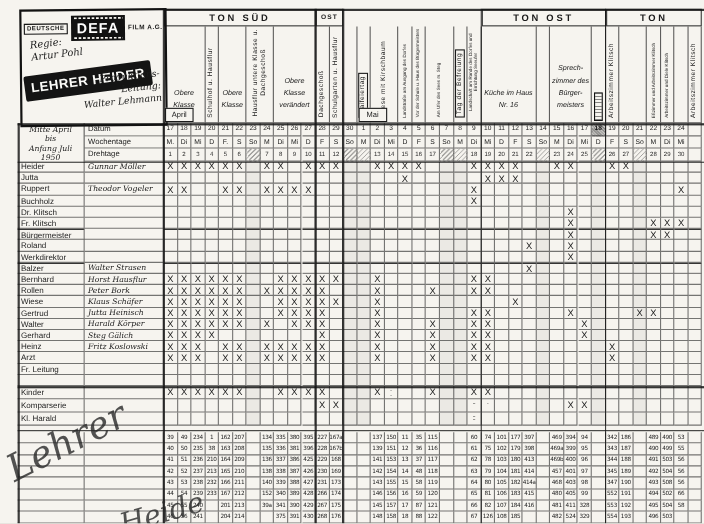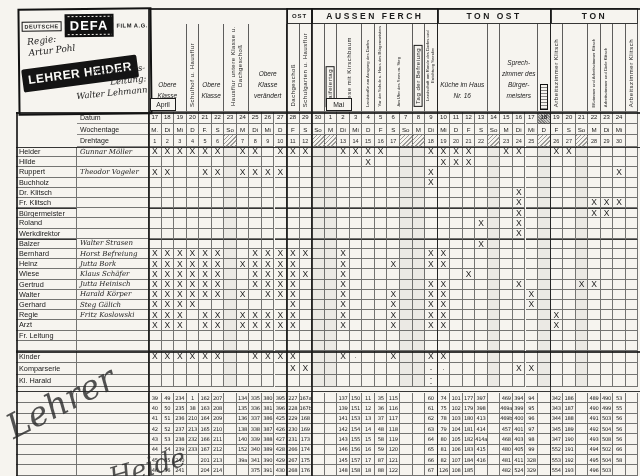--- a/index.html
+++ b/index.html
@@ -77,33 +77,39 @@
       <div>Artur Pohl</div>
     </div>
     <div class="ribbon">LEHRER HEIDER</div>
     <div class="prod script">
       <div>Produktions-</div>
       <div>Leitung:</div>
       <div>Walter Lehmann</div>
     </div>
   </div>
 
+  <div id="periodbox">
+    <div>Mitte April</div>
+    <div>bis</div>
+    <div>Anfang Juli</div>
+    <div>1950</div>
+  </div>
 
   <div class="datelab" style="top:112px;">Datum</div>
   <div class="datelab" style="top:123.7px;">Wochentage</div>
   <div class="datelab" style="top:135.4px;">Drehtage</div>
 
   <div class="hand" style="left:2px;top:382px;font-size:34px;transform:rotate(-27deg);">Lehrer</div>
   <div class="hand" style="left:108px;top:452px;font-size:26px;transform:rotate(-16deg);">Heide</div>
 
+<div class="cell group" style="left: 149px; top: 8px; width: 138.05px; height: 16px;">
+      <span>TON SÜD</span>
+    </div>
     <div class="cell group small" style="left: 287.05px; top: 8px; width: 25.1px; height: 16px;">
       <span>OST</span>
-    </div>
-    <div class="cell group" style="left: 312.15px; top: 8px; width: 125.5px; height: 16px;">
-      <span>AUSSEN FERCH</span>
     </div>
     <div class="cell group" style="left: 550.6px; top: 8px; width: 87.85px; height: 16px;">
       <span>TON</span>
     </div>
     <div class="cell group" style="left: 437.65px; top: 8px; width: 112.95px; height: 16px;">
       <span>TON OST</span>
     </div>
     <div class="cell sub b" style="left: 149px; top: 24px; width: 37.65px; height: 88px;">
       <span>Obere Klasse</span>
     </div>
@@ -594,21 +600,21 @@
     </div>
     <div class="cell xc b" style="left: 563.15px; top: 147px; width: 12.55px; height: 10.2px;">
       <span>X</span>
     </div>
     <div class="cell xc b" style="left: 575.7px; top: 147px; width: 12.55px; height: 10.2px;"></div>
     <div class="cell xc b" style="left: 588.25px; top: 147px; width: 12.55px; height: 10.2px;"></div>
     <div class="cell xc b" style="left: 600.8px; top: 147px; width: 12.55px; height: 10.2px;"></div>
     <div class="cell xc b" style="left: 613.35px; top: 147px; width: 12.55px; height: 10.2px;"></div>
     <div class="cell xc b" style="left: 625.9px; top: 147px; width: 12.55px; height: 10.2px;"></div>
     <div class="cell rowlabel b" style="left: 16px; top: 157.2px; width: 61px; height: 10.2px;">
-      <span>Hilde</span>
+      <span>Jutta</span>
     </div>
     <div class="cell actor b" style="left: 77px; top: 157.2px; width: 72px; height: 10.2px;"></div>
     <div class="cell xc b" style="left: 149px; top: 157.2px; width: 12.55px; height: 10.2px;"></div>
     <div class="cell xc b" style="left: 161.55px; top: 157.2px; width: 12.55px; height: 10.2px;"></div>
     <div class="cell xc b" style="left: 174.1px; top: 157.2px; width: 12.55px; height: 10.2px;"></div>
     <div class="cell xc b" style="left: 186.65px; top: 157.2px; width: 12.55px; height: 10.2px;"></div>
     <div class="cell xc b" style="left: 199.2px; top: 157.2px; width: 12.55px; height: 10.2px;"></div>
     <div class="cell xc b" style="left: 211.75px; top: 157.2px; width: 12.55px; height: 10.2px;"></div>
     <div class="cell xc b" style="left: 224.3px; top: 157.2px; width: 12.55px; height: 10.2px;"></div>
     <div class="cell xc b" style="left: 236.85px; top: 157.2px; width: 12.55px; height: 10.2px;"></div>
@@ -1042,21 +1048,21 @@
     <div class="cell xc b" style="left: 563.15px; top: 238.8px; width: 12.55px; height: 10.2px; border-top: 1.4px solid rgba(20, 20, 20, 0.85);"></div>
     <div class="cell xc b" style="left: 575.7px; top: 238.8px; width: 12.55px; height: 10.2px; border-top: 1.4px solid rgba(20, 20, 20, 0.85);"></div>
     <div class="cell xc b" style="left: 588.25px; top: 238.8px; width: 12.55px; height: 10.2px; border-top: 1.4px solid rgba(20, 20, 20, 0.85);"></div>
     <div class="cell xc b" style="left: 600.8px; top: 238.8px; width: 12.55px; height: 10.2px; border-top: 1.4px solid rgba(20, 20, 20, 0.85);"></div>
     <div class="cell xc b" style="left: 613.35px; top: 238.8px; width: 12.55px; height: 10.2px; border-top: 1.4px solid rgba(20, 20, 20, 0.85);"></div>
     <div class="cell xc b" style="left: 625.9px; top: 238.8px; width: 12.55px; height: 10.2px; border-top: 1.4px solid rgba(20, 20, 20, 0.85);"></div>
     <div class="cell rowlabel b" style="left: 16px; top: 249px; width: 61px; height: 10.2px;">
       <span>Bernhard</span>
     </div>
     <div class="cell actor b" style="left: 77px; top: 249px; width: 72px; height: 10.2px;">
-      <span>Horst Befreiung</span>
+      <span>Horst Hausflur</span>
     </div>
     <div class="cell xc b" style="left: 149px; top: 249px; width: 12.55px; height: 10.2px;">
       <span>X</span>
     </div>
     <div class="cell xc b" style="left: 161.55px; top: 249px; width: 12.55px; height: 10.2px;">
       <span>X</span>
     </div>
     <div class="cell xc b" style="left: 174.1px; top: 249px; width: 12.55px; height: 10.2px;">
       <span>X</span>
     </div>
@@ -1112,24 +1118,24 @@
     <div class="cell xc b" style="left: 525.5px; top: 249px; width: 12.55px; height: 10.2px;"></div>
     <div class="cell xc b" style="left: 538.05px; top: 249px; width: 12.55px; height: 10.2px;"></div>
     <div class="cell xc b" style="left: 550.6px; top: 249px; width: 12.55px; height: 10.2px;"></div>
     <div class="cell xc b" style="left: 563.15px; top: 249px; width: 12.55px; height: 10.2px;"></div>
     <div class="cell xc b" style="left: 575.7px; top: 249px; width: 12.55px; height: 10.2px;"></div>
     <div class="cell xc b" style="left: 588.25px; top: 249px; width: 12.55px; height: 10.2px;"></div>
     <div class="cell xc b" style="left: 600.8px; top: 249px; width: 12.55px; height: 10.2px;"></div>
     <div class="cell xc b" style="left: 613.35px; top: 249px; width: 12.55px; height: 10.2px;"></div>
     <div class="cell xc b" style="left: 625.9px; top: 249px; width: 12.55px; height: 10.2px;"></div>
     <div class="cell rowlabel b" style="left: 16px; top: 259.2px; width: 61px; height: 10.2px;">
-      <span>Heinz</span>
+      <span>Rollen</span>
     </div>
     <div class="cell actor b" style="left: 77px; top: 259.2px; width: 72px; height: 10.2px;">
-      <span>Jutta Bork</span>
+      <span>Peter Bork</span>
     </div>
     <div class="cell xc b" style="left: 149px; top: 259.2px; width: 12.55px; height: 10.2px;">
       <span>X</span>
     </div>
     <div class="cell xc b" style="left: 161.55px; top: 259.2px; width: 12.55px; height: 10.2px;">
       <span>X</span>
     </div>
     <div class="cell xc b" style="left: 174.1px; top: 259.2px; width: 12.55px; height: 10.2px;">
       <span>X</span>
     </div>
@@ -1475,21 +1481,21 @@
     </div>
     <div class="cell xc b" style="left: 538.05px; top: 300px; width: 12.55px; height: 10.2px;"></div>
     <div class="cell xc b" style="left: 550.6px; top: 300px; width: 12.55px; height: 10.2px;"></div>
     <div class="cell xc b" style="left: 563.15px; top: 300px; width: 12.55px; height: 10.2px;"></div>
     <div class="cell xc b" style="left: 575.7px; top: 300px; width: 12.55px; height: 10.2px;"></div>
     <div class="cell xc b" style="left: 588.25px; top: 300px; width: 12.55px; height: 10.2px;"></div>
     <div class="cell xc b" style="left: 600.8px; top: 300px; width: 12.55px; height: 10.2px;"></div>
     <div class="cell xc b" style="left: 613.35px; top: 300px; width: 12.55px; height: 10.2px;"></div>
     <div class="cell xc b" style="left: 625.9px; top: 300px; width: 12.55px; height: 10.2px;"></div>
     <div class="cell rowlabel b" style="left: 16px; top: 310.2px; width: 61px; height: 10.2px;">
-      <span>Regie</span>
+      <span>Heinz</span>
     </div>
     <div class="cell actor b" style="left: 77px; top: 310.2px; width: 72px; height: 10.2px;">
       <span>Fritz Koslowski</span>
     </div>
     <div class="cell xc b" style="left: 149px; top: 310.2px; width: 12.55px; height: 10.2px;">
       <span>X</span>
     </div>
     <div class="cell xc b" style="left: 161.55px; top: 310.2px; width: 12.55px; height: 10.2px;">
       <span>X</span>
     </div>

